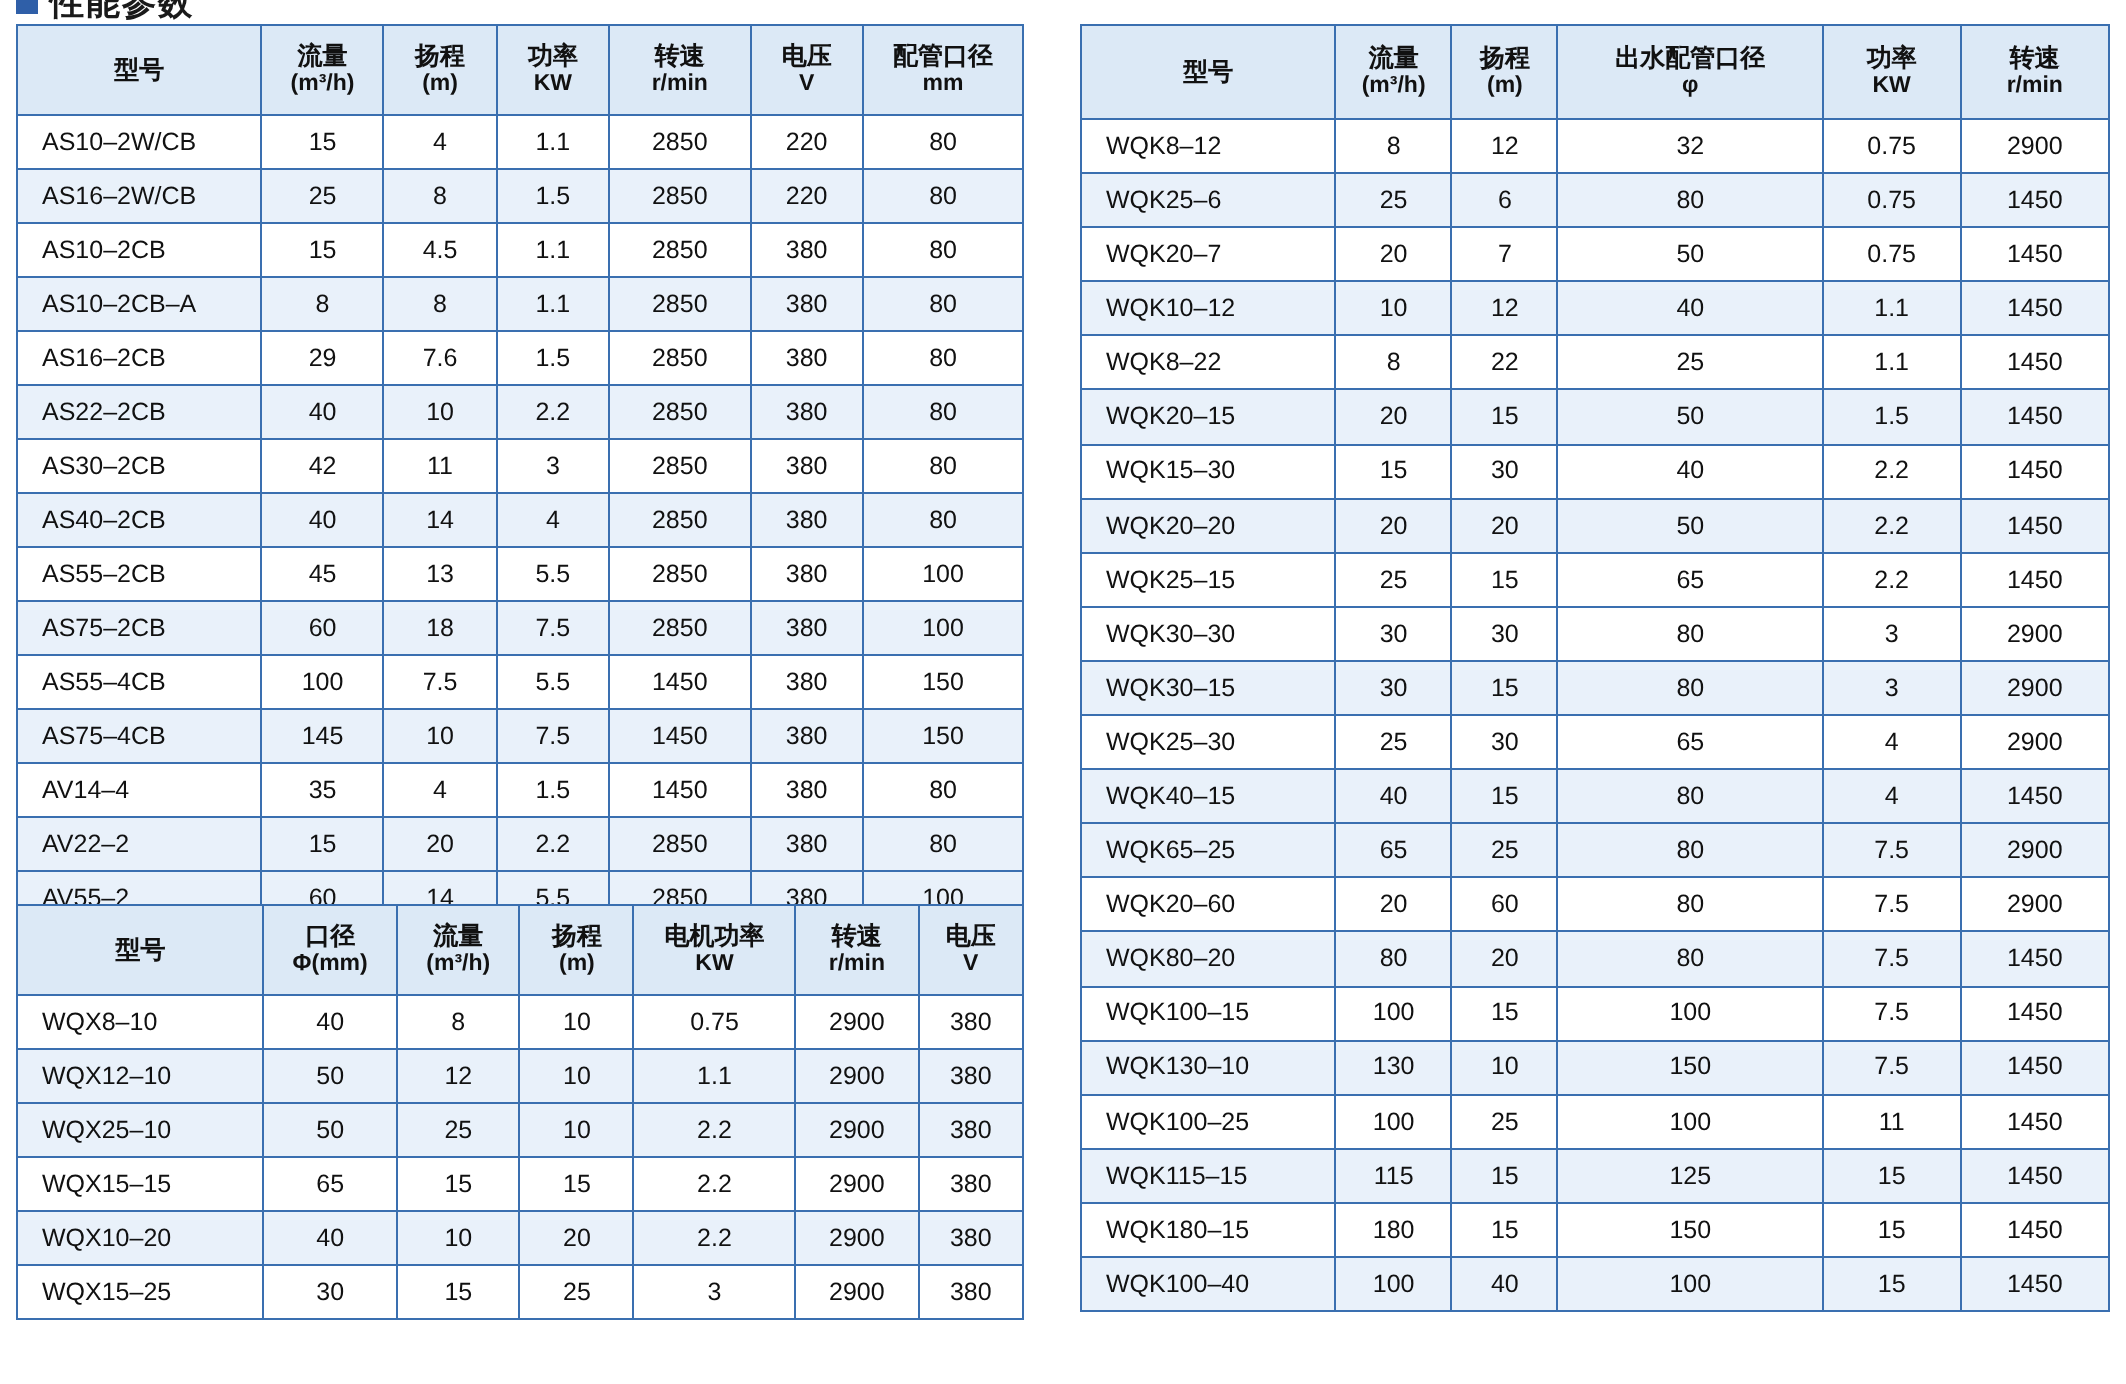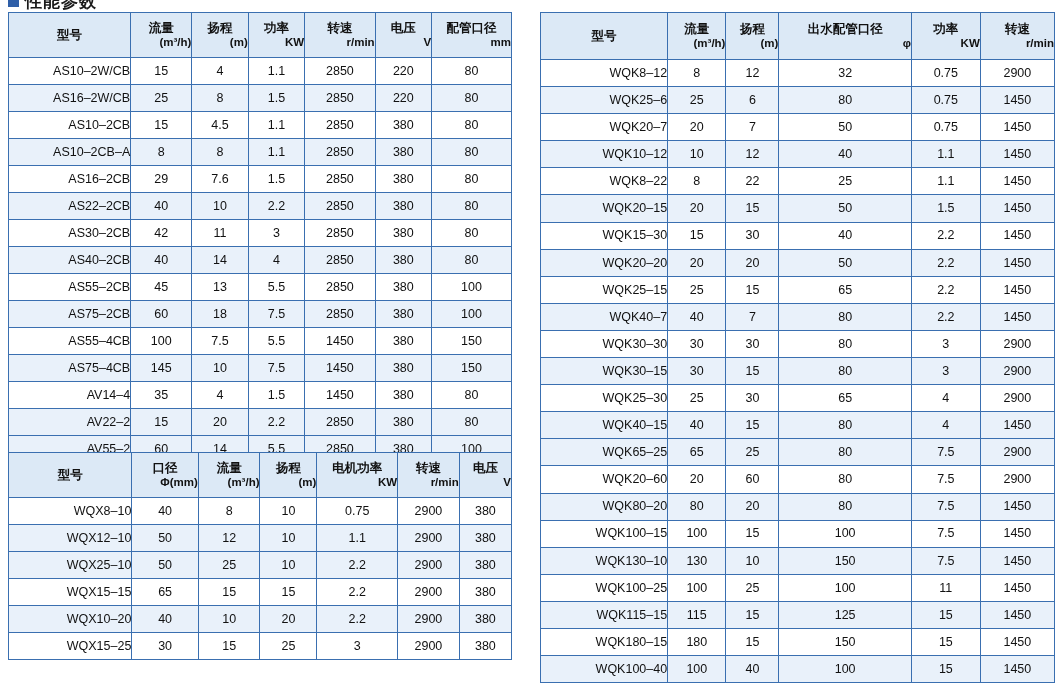--- a/index.html
+++ b/index.html
@@ -54,27 +54,27 @@
     line-height: 1.15;
     vertical-align: middle;
   }
   table.spec thead th {
     background: #dce9f6;
     font-weight: bold;
     height: 44px;
     font-size: 12.5px;
   }
   table.spec thead th .h1 { display:block; font-size: 12.5px; }
-  table.spec thead th .h2 { display:block; font-size: 11.5px; text-align: right; }
+  table.spec thead th .h2 { display:block; font-size: 11.5px; }
   table.spec tbody tr.alt td {
     background: #e9f1fa;
   }
   table.spec tbody td.model {
-    text-align: right;
-    padding-left: 0;
+    text-align: left;
+    padding-left: 12px;
   }
 
   
   #table-as-wrap {
     position: absolute;
     left: 8px;
     top: 12px;
     width: 504px;
   }
   #table-wqx-wrap {
@@ -527,28 +527,20 @@
             <td>1450</td>
           </tr>
           <tr>
             <td class="model">WQK25–15</td>
             <td>25</td>
             <td>15</td>
             <td>65</td>
             <td>2.2</td>
             <td>1450</td>
           </tr>
-          <tr class="alt">
-            <td class="model">WQK40–7</td>
-            <td>40</td>
-            <td>7</td>
-            <td>80</td>
-            <td>2.2</td>
-            <td>1450</td>
-          </tr>
           <tr>
             <td class="model">WQK30–30</td>
             <td>30</td>
             <td>30</td>
             <td>80</td>
             <td>3</td>
             <td>2900</td>
           </tr>
           <tr class="alt">
             <td class="model">WQK30–15</td>

